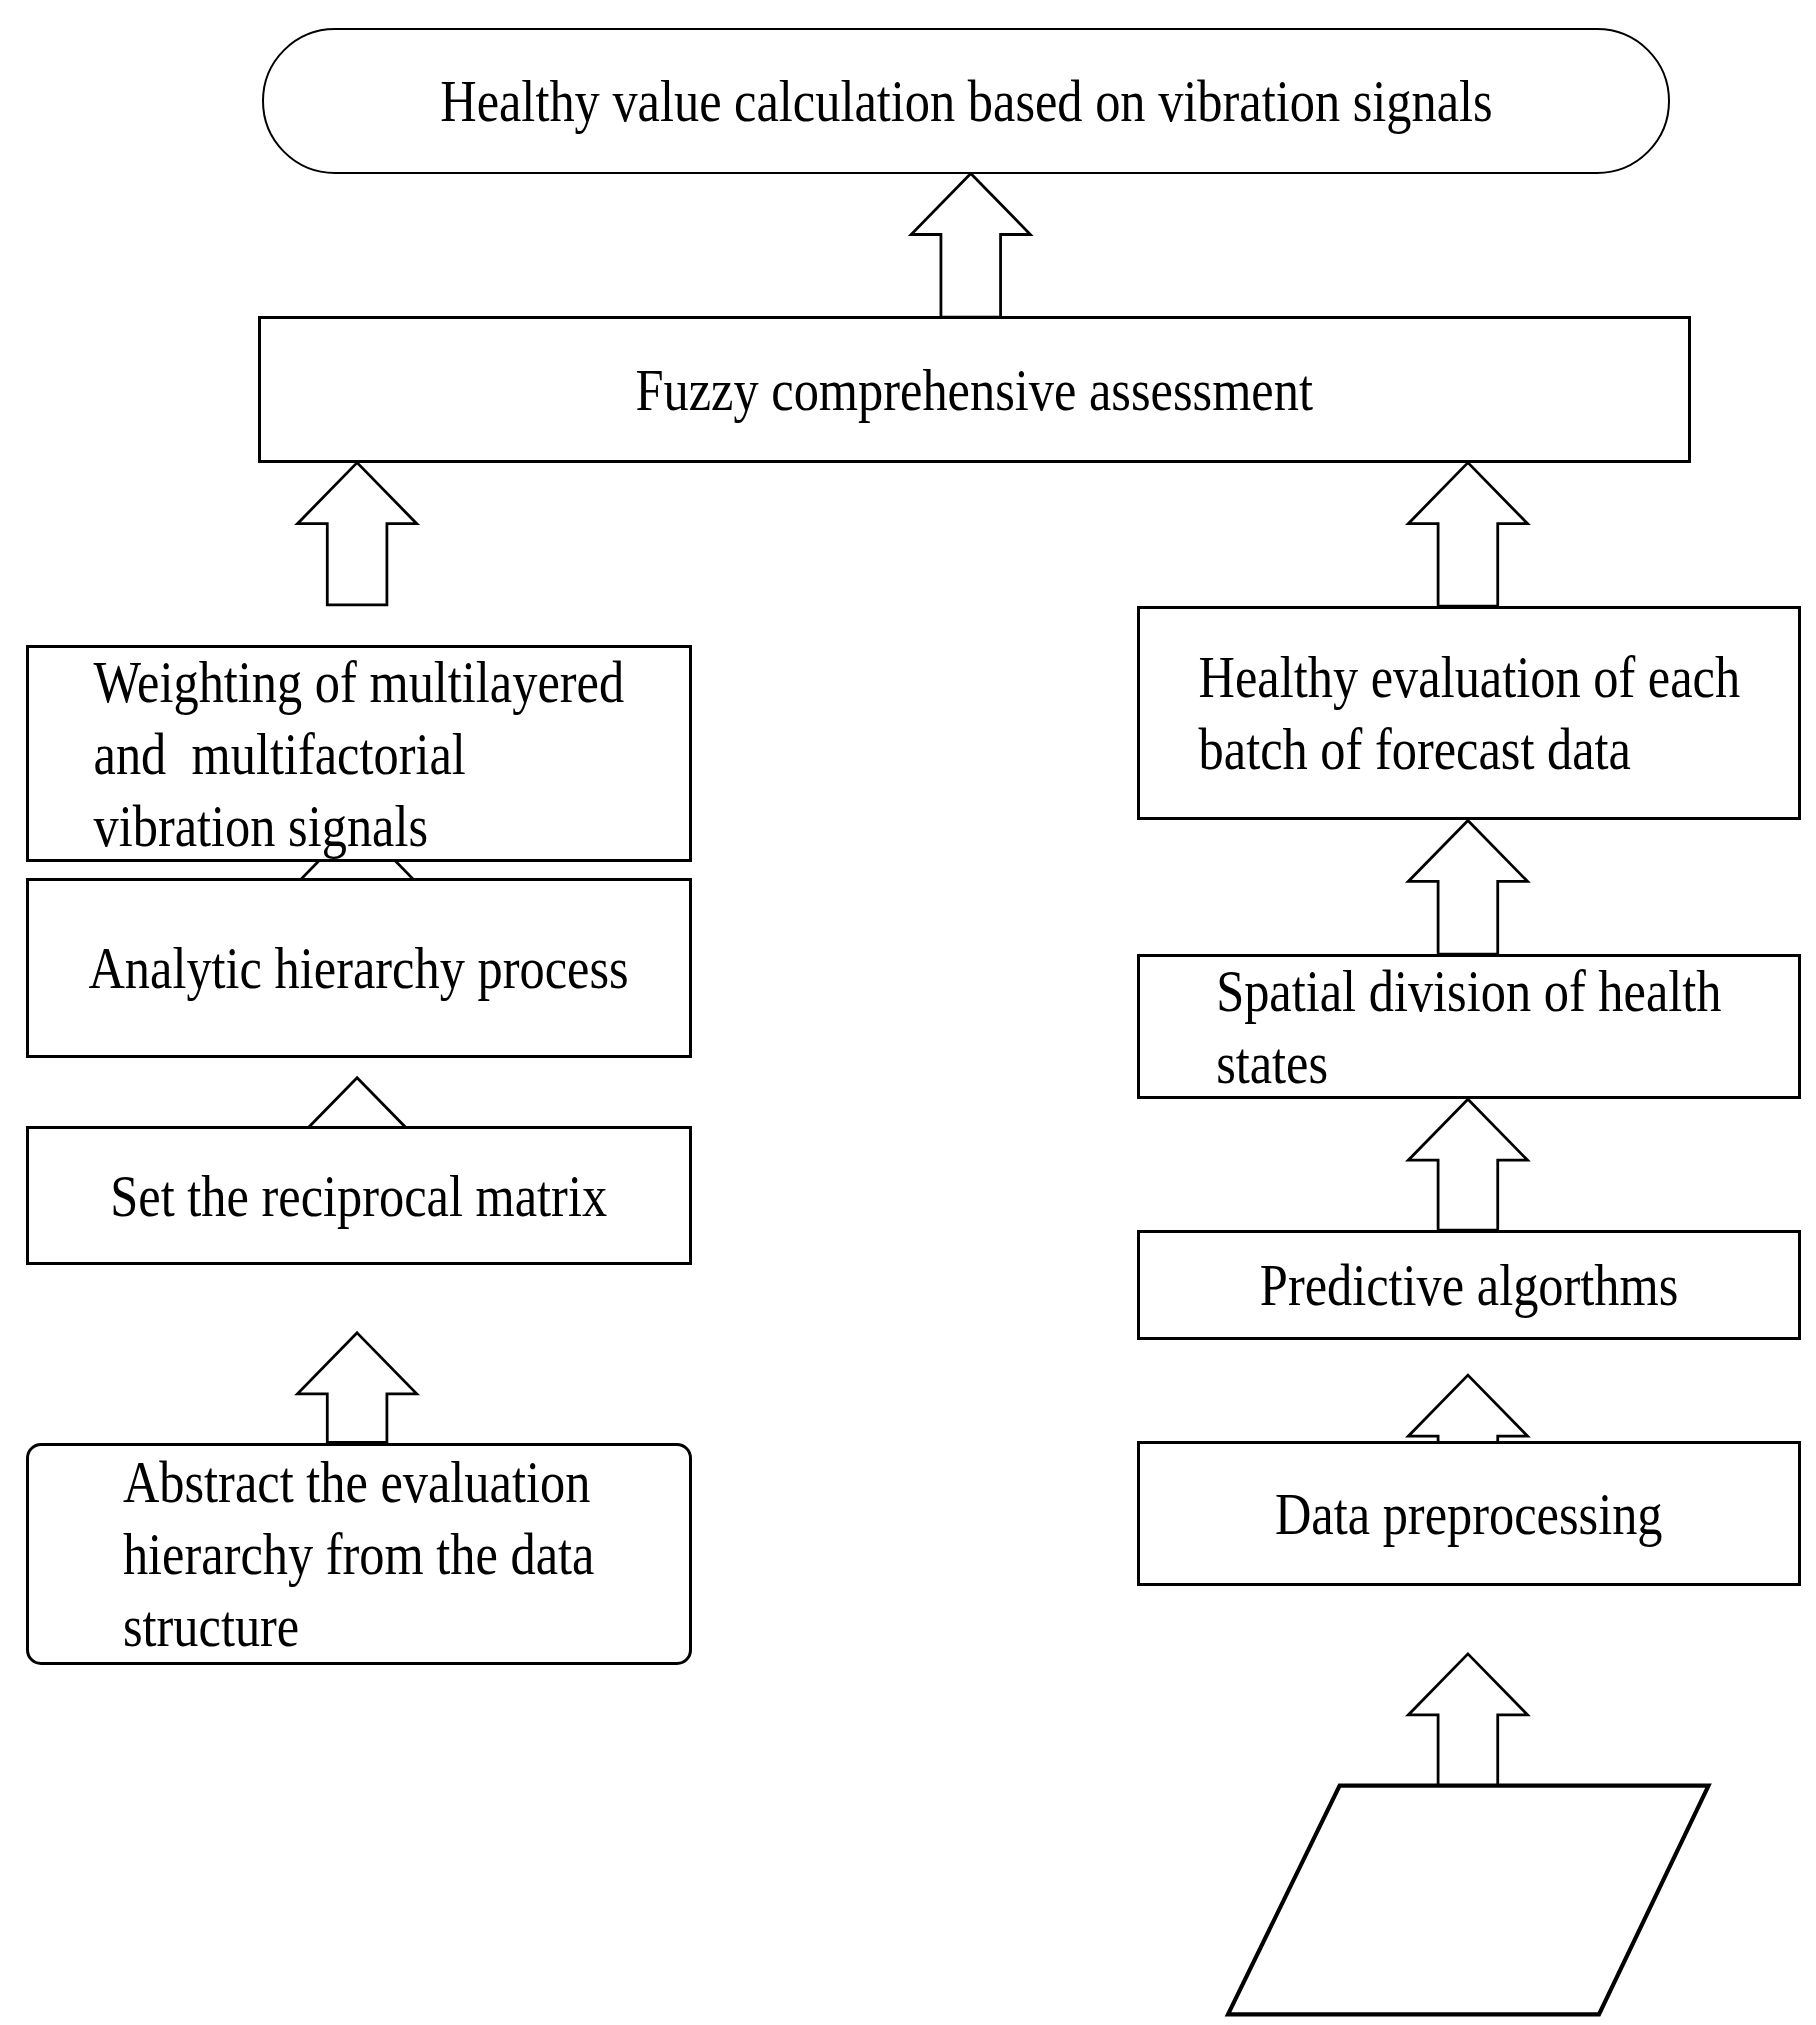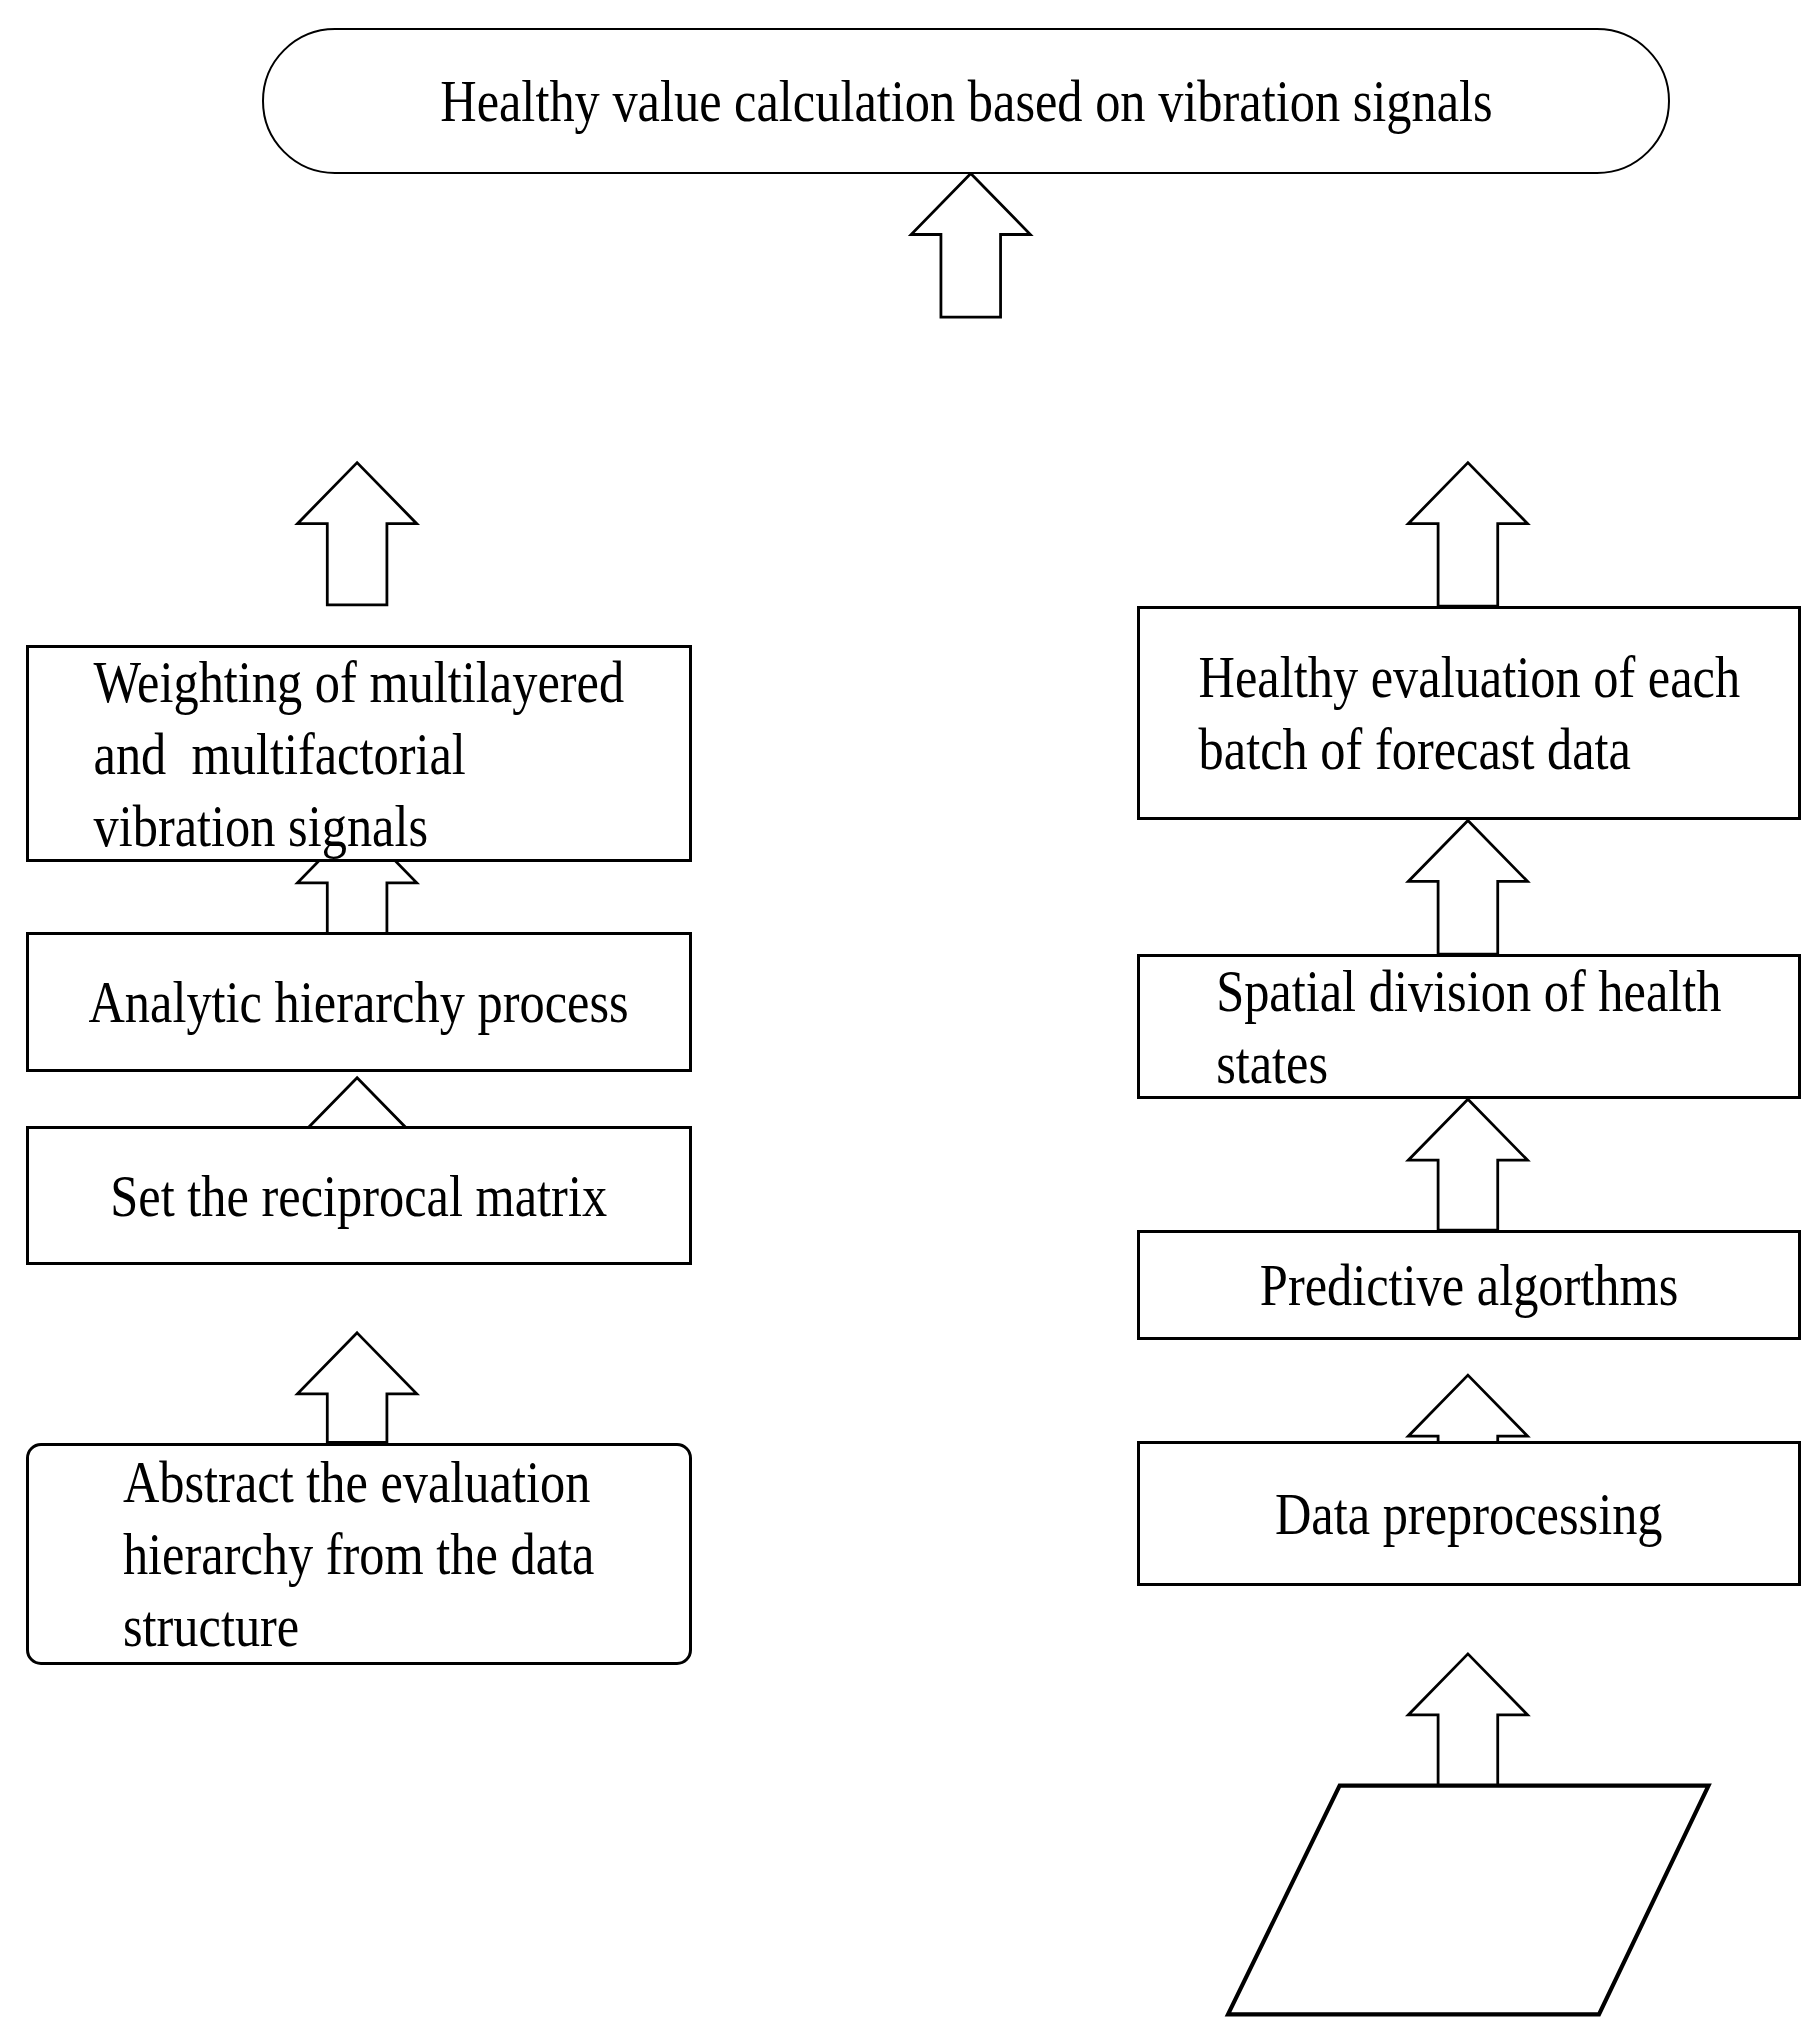--- a/index.html
+++ b/index.html
@@ -48,21 +48,21 @@
     white-space: pre-wrap;
     transform: scaleX(0.84);
     transform-origin: center center;
   }
   
   #n-result     { left: 262px;  top: 28px;   width: 1408px; height: 146px; border-radius: 73px; border-width: 2.8px; }
   
   #n-fuzzy      { left: 258px;  top: 316px;  width: 1433px; height: 147px; }
   
   #n-weighting  { left: 26px;   top: 605px;  width: 666px;  height: 217px; margin-top: 40px; }
-  #n-ahp        { left: 26px;   top: 932px; width: 666px;  height: 140px; }
+  #n-ahp        { left: 26px;   top: 878px; width: 666px;  height: 180px; }
   #n-reciprocal { left: 26px;   top: 1126px; width: 666px;  height: 139px; }
   #n-abstract   { left: 26px;   top: 1443px; width: 666px;  height: 222px; border-radius: 15px; }
   
   #n-heval      { left: 1137px; top: 606px;  width: 664px;  height: 214px; }
   #n-spatial    { left: 1137px; top: 954px; width: 664px;  height: 145px; }
   #n-predictive { left: 1137px; top: 1230px; width: 664px;  height: 110px; }
   #n-preproc    { left: 1137px; top: 1441px; width: 664px;  height: 145px; }
   
   #n-initial    { left: 1289px; top: 1800px; width: 361px;  height: 201px; border: none; background: transparent; }
 </style>
@@ -84,20 +84,23 @@
     <polygon class="arrow" points="2117,1983 2203,2071 2160,2071 2160,2176 2074,2176 2074,2071 2031,2071"></polygon>
     <polygon class="arrow" points="2117,2385 2203,2473 2160,2473 2160,2578 2074,2578 2074,2473 2031,2473"></polygon>
 
     <polygon class="para" points="1932,2575 2464,2575 2306,2905 1771,2905"></polygon>
   </svg>
 
   <div class="node" id="n-result">
     <span class="label">Healthy value calculation based on vibration signals</span>
   </div>
 
+  <div class="node" id="n-fuzzy">
+    <span class="label">Fuzzy comprehensive assessment</span>
+  </div>
 
   <div class="node" id="n-weighting">
     <span class="label">Weighting of multilayered
 and  multifactorial
 vibration signals</span>
   </div>
 
   <div class="node" id="n-ahp">
     <span class="label">Analytic hierarchy process</span>
   </div>

